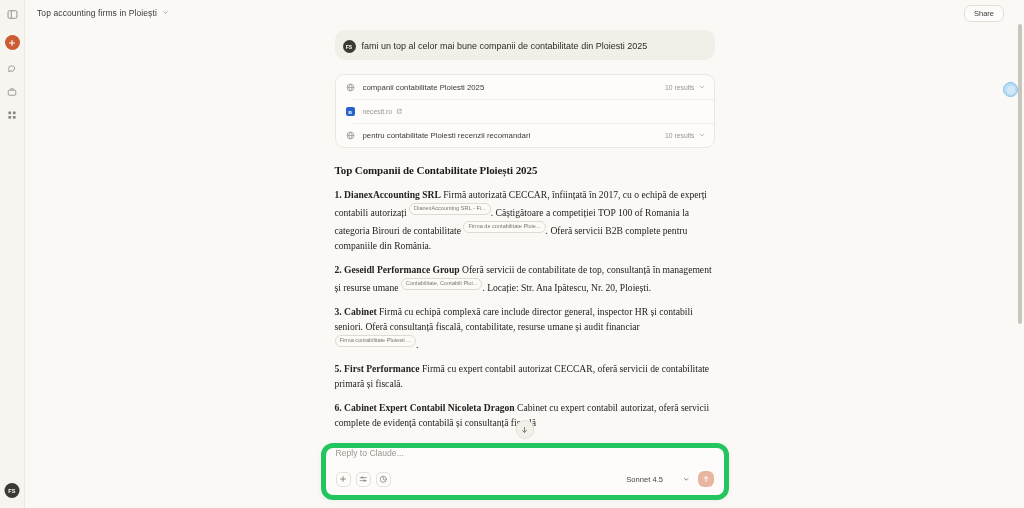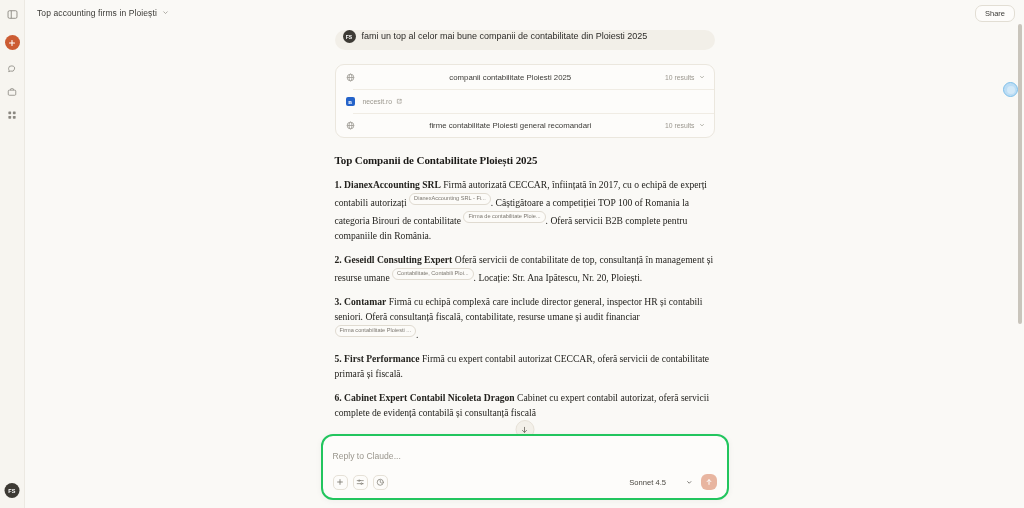--- a/index.html
+++ b/index.html
@@ -56,37 +56,37 @@
   }
   .conv-title {
     font-size: 8.5px; color: #3b3a36; letter-spacing: .1px;
     white-space: nowrap;
   }
   .caret {
     margin-left: 5px; color: #97948c; display: inline-flex; align-items: center;
   }
   .title-wrap { display: flex; align-items: center; }
   .share-btn {
-    position: absolute; right: 9px; top: 5px;
+    position: absolute; right: 20px; top: 5px;
     border: 1px solid #e2ded4; background: #fdfcfa;
     border-radius: 7px; font-size: 7.5px; color: #3b3a36;
     padding: 3.5px 9px; line-height: 1;
   }
 
   
   .scroll {
     position: absolute; top: 25px; left: 0; right: 0; bottom: 0;
     overflow: hidden;
   }
   .thread { width: 380px; margin: 0 auto; padding-top: 5px; }
 
   
   .user-msg {
     background: #f2efe8; border-radius: 10px;
-    padding: 0 9px 7px 8px;
+    padding: 10px 9px 7px 8px;
     display: flex; align-items: center; gap: 6px;
     margin-bottom: 14px;
   }
   .msg-avatar {
     width: 13px; height: 13px; border-radius: 50%;
     background: #3d3a34; color: #fff;
     font-size: 5px; font-weight: bold;
     display: flex; align-items: center; justify-content: center;
     flex: 0 0 13px;
   }
@@ -96,21 +96,20 @@
   .tools-card {
     border: 1px solid #ebe7de; border-radius: 9px;
     background: #fdfcfa; overflow: hidden;
     margin-bottom: 14px;
   }
   .tool-row {
     display: flex; align-items: center;
     padding: 6.5px 9px;
     gap: 7px;
     position: relative;
-    text-align: center;
   }
   .tool-row + .tool-row::before {
     content: ""; position: absolute; left: 17px; right: 0; top: 0;
     height: 1px; background: #f0ece4;
   }
   .tool-ico { flex: 0 0 11px; width: 11px; height: 11px; display: flex; align-items: center; justify-content: center; color: #8e8b83; }
   .favicon {
     width: 9px; height: 9px; border-radius: 2px; background: #2563c9;
     color: #fff; font-size: 6.5px; font-weight: bold;
     display: flex; align-items: center; justify-content: center;
@@ -151,24 +150,24 @@
     display: flex; align-items: center; justify-content: center;
     color: #6f6c64; z-index: 8;
   }
 
   
   .composer-wrap {
     position: absolute; left: 50%; transform: translateX(-50%);
     bottom: 8px; width: 408px; z-index: 10;
   }
   .composer {
-    background: #fdfcfa; border: 2px solid #22c55e;
+    background: #fdfcfa; border: 5px solid #22c55e;
     border-radius: 12px;
     box-shadow: 0 1px 6px rgba(60,55,40,.05);
-    padding: 15px 10px 8px 10px;
+    padding: 0 10px 8px 10px;
   }
   .composer-placeholder { font-size: 8.6px; color: #9a968d; margin-bottom: 13px; }
   .composer-bar { display: flex; align-items: center; }
   .cbtn {
     width: 15px; height: 15px; border-radius: 5px;
     border: 1px solid #e6e1d7; background: #fdfcfa;
     display: flex; align-items: center; justify-content: center;
     color: #7c796f; margin-right: 5px;
   }
   .spacer { flex: 1; }
@@ -301,39 +300,39 @@
           </div>
 
           <div class="tool-row">
             <span class="tool-ico">
               <svg width="9" height="9" viewBox="0 0 16 16" fill="none" stroke="currentColor" stroke-width="1.2">
                 <circle cx="8" cy="8" r="6"></circle>
                   <ellipse cx="8" cy="8" rx="2.6" ry="6"></ellipse>
                   <line x1="2" y1="8" x2="14" y2="8"></line>
               </svg>
             </span>
-            <span class="tool-label">firme contabilitate Ploiesti general recomandari</span>
+            <span class="tool-label">pentru contabilitate Ploiesti recenzii recomandari</span>
             <span class="tool-meta">
               <span>10 results</span>
               <svg width="6" height="6" viewBox="0 0 12 12" fill="none" stroke="currentColor" stroke-width="1.4" stroke-linecap="round" stroke-linejoin="round">
                   <polyline points="3,4.8 6,7.8 9,4.8"></polyline>
                 </svg>
             </span>
           </div>
         </div>
 
         <div class="prose">
 
           <h2>Top Companii de Contabilitate Ploiești 2025</h2>
 
           <p><b>1.</b> <b>DianexAccounting SRL</b> <span>Firmă autorizată CECCAR, înființată în 2017, cu o echipă de experți contabili autorizați</span> <span class="chip">DianexAccounting SRL - Fi...</span><span>. Câștigătoare a competiției TOP 100 of Romania la categoria Birouri de contabilitate</span> <span class="chip">Firma de contabilitate Ploie...</span><span>. Oferă servicii B2B complete pentru companiile din România.</span></p>
 
-          <p><b>2.</b> <b>Geseidl Consulting Expert</b> <span>Oferă servicii de contabilitate de top, consultanță în management și resurse umane</span> <span class="chip">Contabilitate, Contabili Ploi...</span><span>. Locație: Str. Ana Ipătescu, Nr. 20, Ploiești.</span></p>
-
-          <p><b>3.</b> <b>Contamar</b> <span>Firmă cu echipă complexă care include director general, inspector HR și contabili seniori. Oferă consultanță fiscală, contabilitate, resurse umane și audit financiar</span> <span class="chip">Firma contabilitate Ploiesti ...</span><span>.</span></p>
+          <p><b>2.</b> <b>Geseidl Performance Group</b> <span>Oferă servicii de contabilitate de top, consultanță în management și resurse umane</span> <span class="chip">Contabilitate, Contabili Ploi...</span><span>. Locație: Str. Ana Ipătescu, Nr. 20, Ploiești.</span></p>
+
+          <p><b>3.</b> <b>Cabinet</b> <span>Firmă cu echipă complexă care include director general, inspector HR și contabili seniori. Oferă consultanță fiscală, contabilitate, resurse umane și audit financiar</span> <span class="chip">Firma contabilitate Ploiesti ...</span><span>.</span></p>
 
 
           <p><b>5.</b> <b>First Performance</b> <span>Firmă cu expert contabil autorizat CECCAR, oferă servicii de contabilitate primară și fiscală.</span></p>
 
           <p><b>6.</b> <b>Cabinet Expert Contabil Nicoleta Dragon</b> <span>Cabinet cu expert contabil autorizat, oferă servicii complete de evidență contabilă și consultanță fiscală</span></p>
         </div>
       </div>
     </div>
 
     <div class="scroll-fab">

